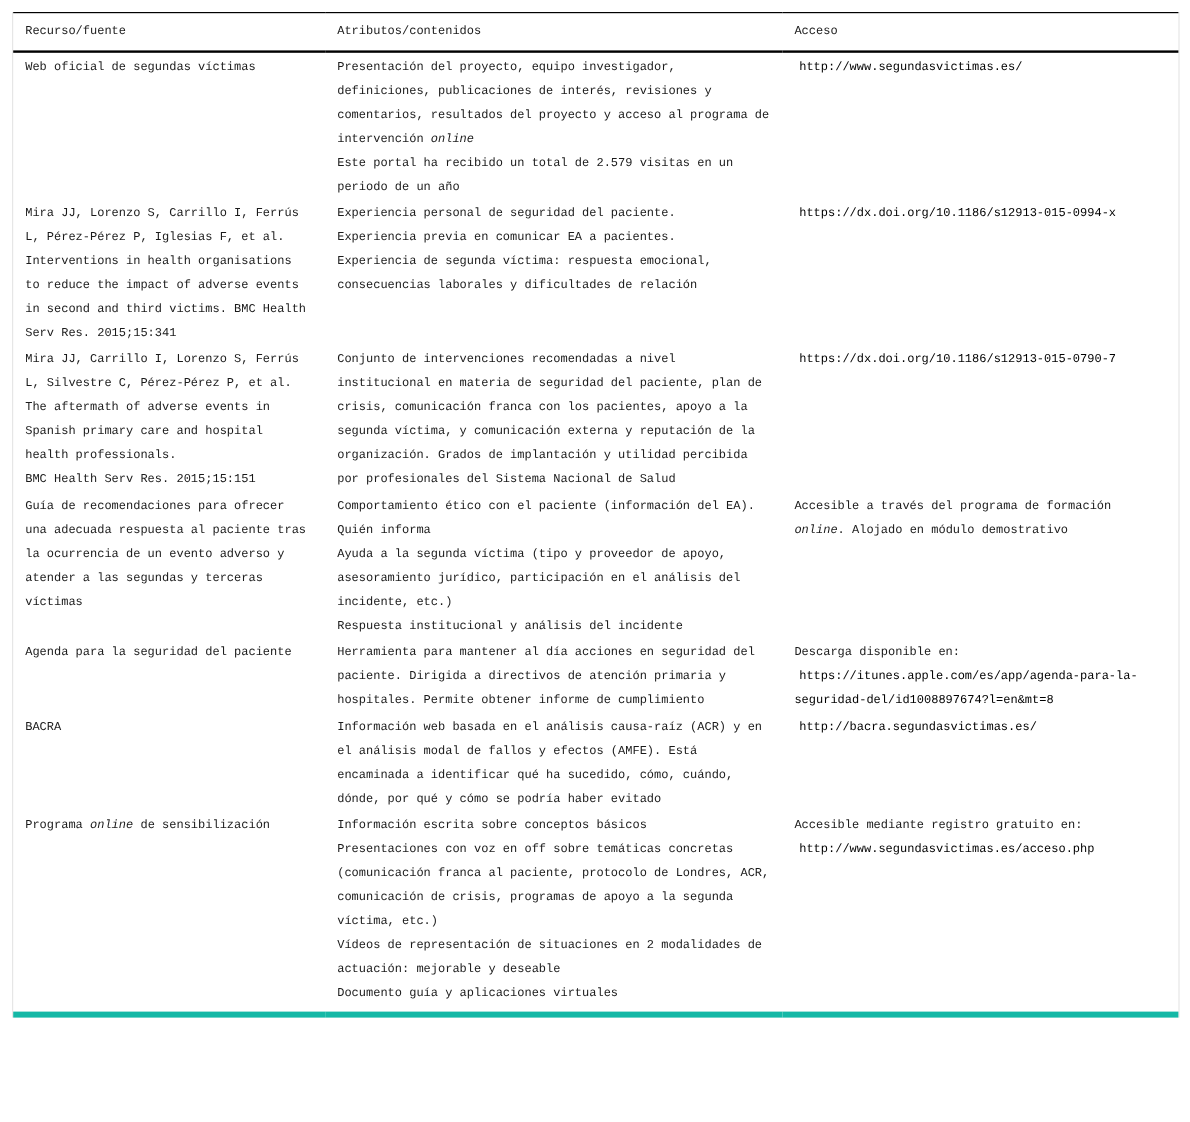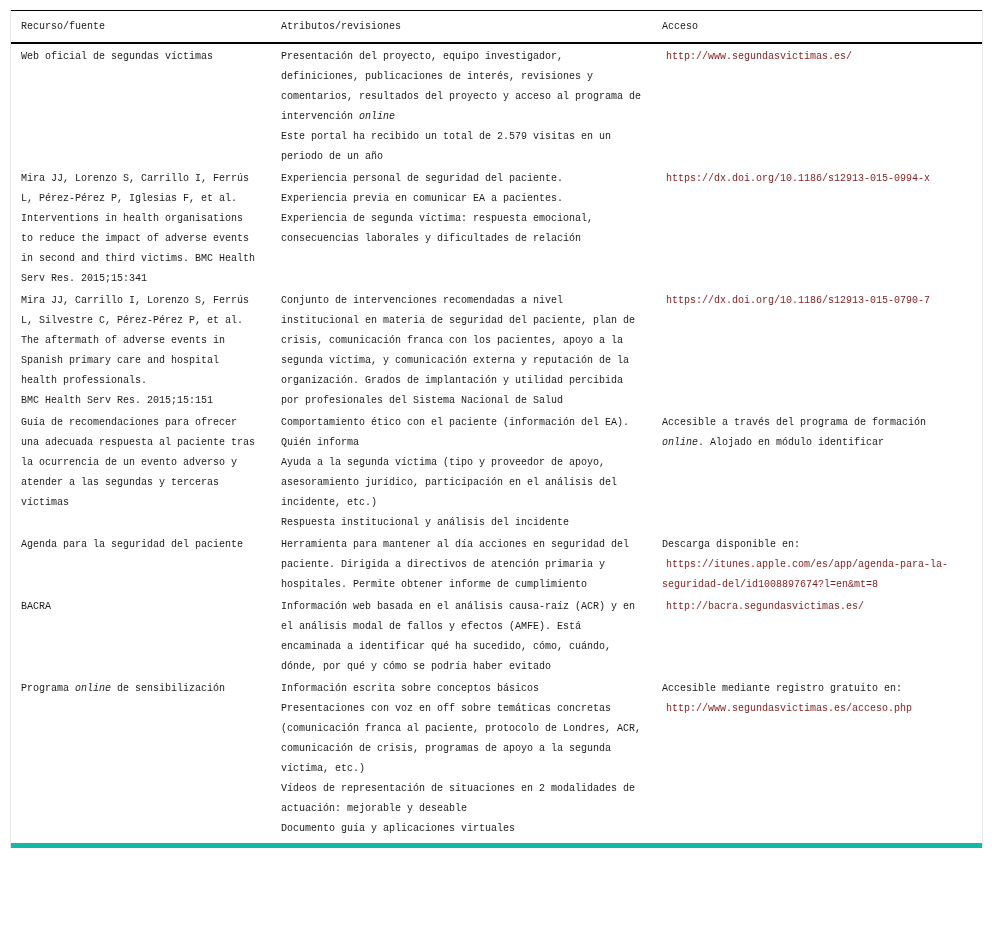--- a/index.html
+++ b/index.html
@@ -15,33 +15,33 @@
   }
   thead tr { border-top: 1px solid #000; border-bottom: 2px solid #000; }
   thead th { font-weight: normal; text-align: left; padding: 6px 10px 5px 10px; height: 20px; }
   tbody td { vertical-align: top; padding: 1px 10px 1px 10px; }
   tbody tr:first-child td { padding-top: 3px; }
   tbody tr:last-child { border-bottom: 5px solid #14b8a6; }
   tbody tr:last-child td { padding-bottom: 4px; }
   .c1 { width: 240px; }
   .c2 { width: 361px; padding-left: 10px; }
   .c3 { width: auto; }
-  a.link { color: #7f1d1d; text-decoration: none; padding-left: 4px; }
+  a.link { color: #000000; text-decoration: none; padding-left: 4px; }
   .line { display: block; }
   em { font-style: italic; text-align: center; }
 </style>
 </head>
 <body>
 
 <div class="table-wrap">
   <table>
     <thead>
       <tr>
         <th class="c1">Recurso/fuente</th>
-        <th class="c2">Atributos/revisiones</th>
+        <th class="c2">Atributos/contenidos</th>
         <th class="c3">Acceso</th>
       </tr>
     </thead>
     <tbody id="tbody">
         <tr>
           <td class="c1">
             <span class="line">Web oficial de segundas víctimas</span>
           </td>
           <td class="c2">
             <span class="line"><span>Presentación del proyecto, equipo investigador, definiciones, publicaciones de interés, revisiones y comentarios, resultados del proyecto y acceso al programa de intervención </span><em>online</em></span>
@@ -73,21 +73,21 @@
         <tr>
           <td class="c1">
             <span class="line">Guía de recomendaciones para ofrecer una adecuada respuesta al paciente tras la ocurrencia de un evento adverso y atender a las segundas y terceras víctimas</span>
           </td>
           <td class="c2">
             <span class="line"><span>Comportamiento ético con el paciente (información del EA). Quién informa</span></span>
             <span class="line"><span>Ayuda a la segunda víctima (tipo y proveedor de apoyo, asesoramiento jurídico, participación en el análisis del incidente, etc.)</span></span>
             <span class="line"><span>Respuesta institucional y análisis del incidente</span></span>
           </td>
           <td class="c3">
-            <span class="line"><span>Accesible a través del programa de formación </span><em>online</em><span>. Alojado en módulo identificar</span></span>
+            <span class="line"><span>Accesible a través del programa de formación </span><em>online</em><span>. Alojado en módulo demostrativo</span></span>
           </td>
         </tr>
         <tr>
           <td class="c1">
             <span class="line">Agenda para la seguridad del paciente</span>
           </td>
           <td class="c2">
             <span class="line"><span>Herramienta para mantener al día acciones en seguridad del paciente. Dirigida a directivos de atención primaria y hospitales. Permite obtener informe de cumplimiento</span></span>
           </td>
           <td class="c3"><span class="line"><span>Descarga disponible en:</span></span><a class="link" href="#">https://itunes.apple.com/es/app/agenda-para-la-seguridad-del/id1008897674?l=en&amp;mt=8</a></td>

